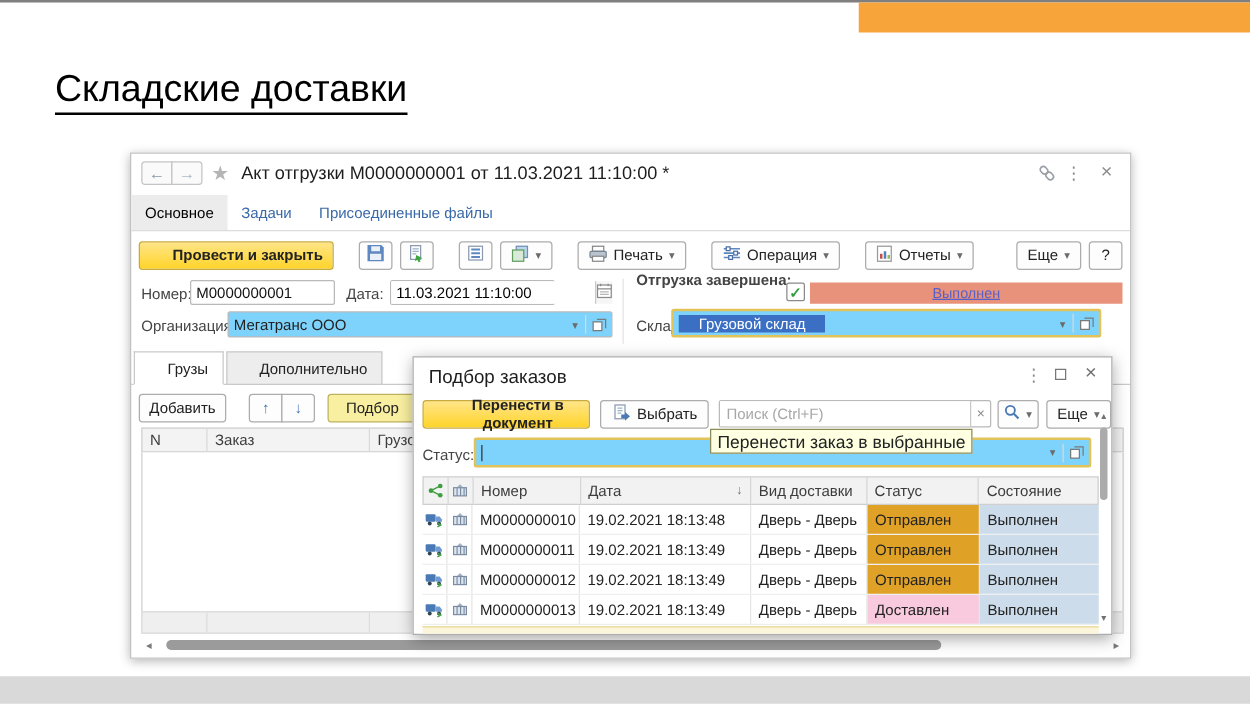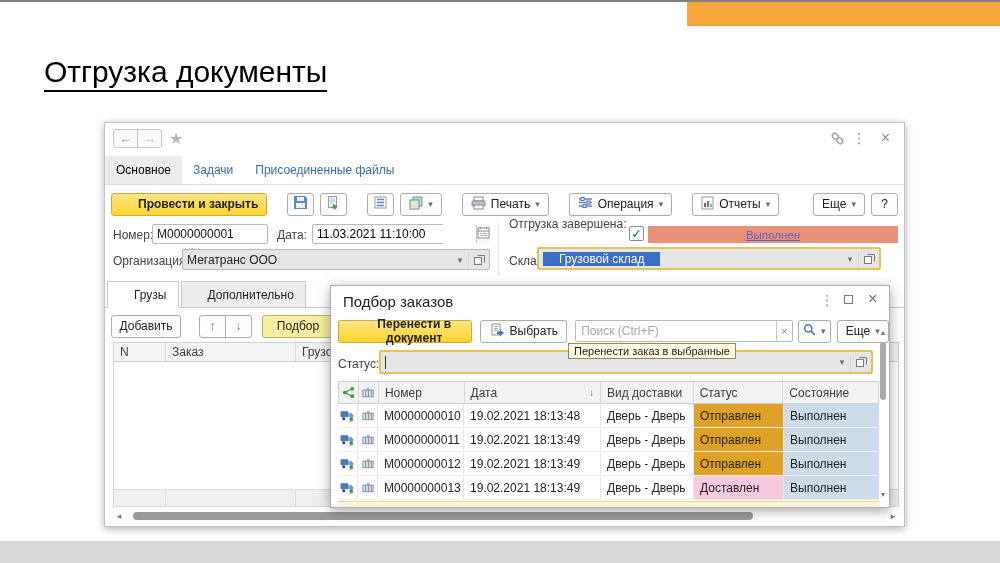--- a/index.html
+++ b/index.html
@@ -51,29 +51,29 @@
            font-size:12px; padding:0 4px; font-family:"Liberation Sans",sans-serif; color:#111; }
   #f-number-lbl { left:8px; top:105px; }
   #f-number { left:47px; top:101px; width:116px; }
   #f-date-lbl { left:172px; top:105px; }
   #f-date-wrap { left:207px; top:101px; width:132px; height:20px; border:1px solid #B9B9B9;
                  border-radius:2px; display:flex; }
   #f-date { border:none; flex:1; height:18px; padding:0 4px; font-size:12px; }
   #f-date-cal { width:21px; border-left:1px solid #C9C9C9; background:#F6F6F6;
                 display:flex; align-items:center; justify-content:center; }
   #v-div { left:393px; top:100px; height:52px; border-left:1px solid #E3E3E3; }
-  #f-ship-lbl { left:404px; top:94px; }
+  #f-ship-lbl { left:404px; top:94px;font-weight:bold; }
   #f-check { left:524px; top:103px; width:15px; height:15px; border:1px solid #8a8a8a;
              border-radius:2px; background:#fff; display:flex; align-items:center;
              justify-content:center; color:#2E9E3E; font-weight:bold; font-size:12px; }
   #banner { left:543px; top:103px; width:250px; height:17px; background:#E8927C;
             display:flex; align-items:center; justify-content:center; }
   #banner a { color:#5A5FC8; font-size:11.5px; text-decoration:underline; }
   #f-org-lbl { left:8px; top:131px; }
-  .combo { border:1px solid #B9B9B9; border-radius:2px; background:#e5e5e5; height:21px;
+  .combo { border:1px solid #B9B9B9; border-radius:2px; background:#7dd3fc; height:21px;
            display:flex; align-items:center; }
   .combo .val { flex:1; padding:0 4px; white-space:nowrap; overflow:hidden; }
   .combo .dd { width:16px; text-align:center; color:#6b6b6b; font-size:9px; }
   .combo .sep { width:1px; height:15px; background:#D8D8D8; }
   .combo .open { width:20px; display:flex; align-items:center; justify-content:center; }
   #f-org { left:77px; top:126px; width:308px; }
   #f-wh-lbl { left:404px; top:131px; }
   #f-wh { left:432px; top:124px; width:344px; height:23px; border:2px solid #E2C35A; }
   .selmark { background:#3B6FC4; color:#fff; padding:1px 16px; }
 
@@ -123,21 +123,21 @@
   #pp-search input::placeholder { color:#A8A8A8; }
   #pp-clear { width:16px; border-left:1px solid #C9C9C9; color:#888; display:flex;
               align-items:center; justify-content:center; font-size:11px; }
   #pp-mag { margin-left:5px; width:34px; }
   #pp-more { margin-left:6px; width:54px; justify-content:center; }
 
   #pp-status-lbl { left:7px; top:71px; }
   #pp-status { left:48px; top:64px; width:494px; height:24px; border:2px solid #E2C35A; }
   .text-caret { width:1px; height:13px; background:#333; margin-left:4px; }
   #pp-tooltip { left:237px; top:57px; background:#FFFFE1; border:1px solid #8C8C5A;
-                padding:1px 5px; font-size:11px; color:#222; z-index:20; white-space:nowrap; }
+                padding:1px 5px; font-size:14px; color:#222; z-index:20; white-space:nowrap; }
 
   #pp-grid { left:7px; top:95px; width:541px; }
   .prow { display:flex; height:24px; align-items:stretch; background:#fff;
           border-bottom:1px solid #EFEFEF; }
   .phead { height:23px; background:#F2F2F2; border:1px solid #CFCFCF; color:#3c3c3c; }
   .pc { display:flex; align-items:center; padding:0 6px; border-right:1px solid #E6E6E6;
         white-space:nowrap; overflow:hidden; }
   .phead .pc { border-right:1px solid #D6D6D6; }
   .c-i1 { width:20px; padding:0 2px; justify-content:center; }
   .c-i2 { width:20px; padding:0 2px; justify-content:center; }
@@ -155,32 +155,33 @@
   #pp-vthumb { left:549px; top:56px; width:6px; height:58px; background:#ABABAB; border-radius:3px; }
   #pp-vdown { left:548px; top:204px; color:#707070; font-size:8px; width:8px; text-align:center; }
 
   .sort { color:#777; font-size:10px; }
 </style>
 </head>
 <body>
 
 <div id="top-line" class="abs"></div>
 <div id="accent-bar" class="abs"></div>
-<div id="page-title" class="abs">Отгрузка документы</div>
+<div id="page-title" class="abs">Складские доставки</div>
 <div id="bottom-strip" class="abs"></div>
 
 <div id="win" class="abs">
 
   <div id="btn-back" class="abs navbtn">
     <span>←</span>
   </div>
   <div id="btn-fwd" class="abs navbtn">
     <span>→</span>
   </div>
   <div id="star" class="abs">★</div>
+  <div id="win-title" class="abs">Акт отгрузки М0000000001 от 11.03.2021 11:10:00 *</div>
   <div id="win-link" class="abs">
     <svg width="17" height="15" viewBox="0 0 17 15">
         <g transform="rotate(45 8.5 7.5)" fill="none" stroke="#9aa0a6" stroke-width="1.3">
           <rect x="2" y="5" width="6.5" height="5" rx="2.5"></rect>
           <rect x="8.5" y="5" width="6.5" height="5" rx="2.5"></rect>
         </g>
       </svg>
   </div>
   <div id="win-dots" class="abs">⋮</div>
   <div id="win-close" class="abs">×</div>

